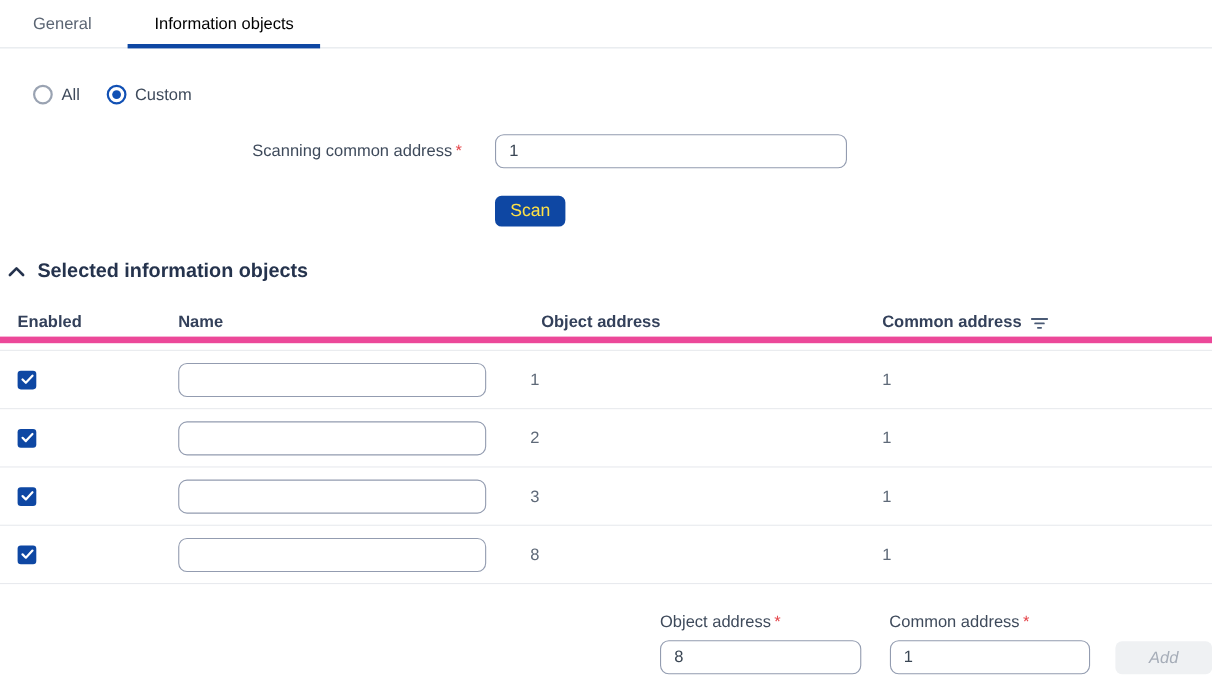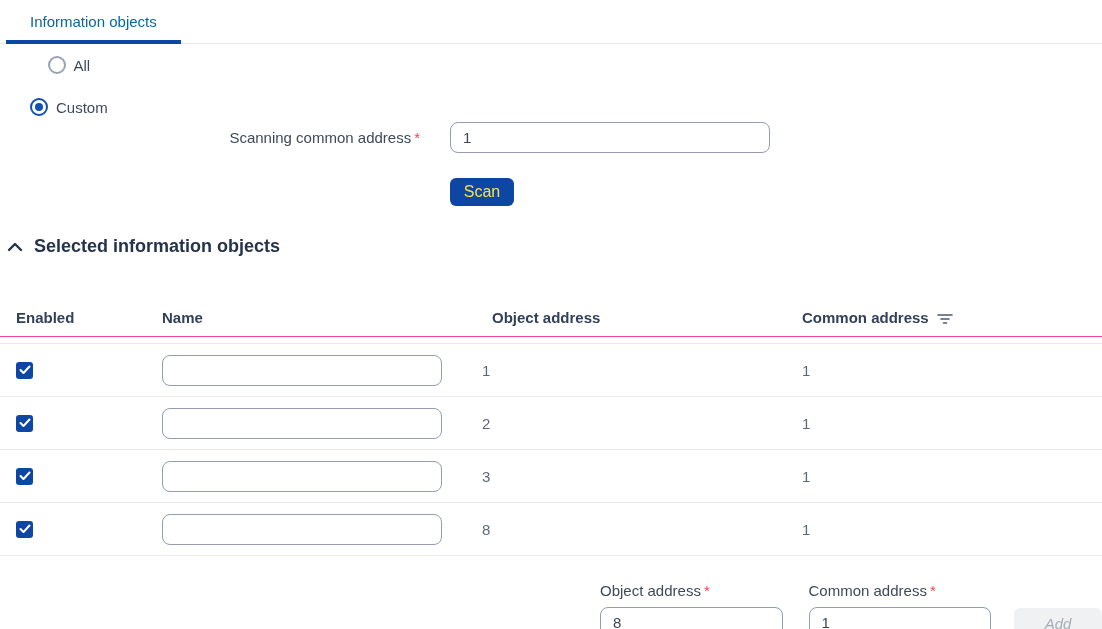--- a/index.html
+++ b/index.html
@@ -4,33 +4,33 @@
 <style>
   * { margin:0; padding:0; box-sizing:border-box; }
   html,body { width:1102px; height:629px; background:#fff; overflow:hidden;
     font-family:"Liberation Sans", sans-serif; }
 
   
   .tabbar { display:flex; height:44px; border-bottom:1px solid #e2e5ea; }
   .tab { display:flex; align-items:center; padding:0 24px; margin-right:9px;
     font-size:15px; color:#5b6573; cursor:pointer; position:relative; }
   .tab:first-child { margin-left:6px; }
-  .tab.active { color:#0369a1; font-weight:400;text-align:center; }
+  .tab.active { color:#000000; font-weight:400;text-align:center; }
   .tab.active::after { content:""; position:absolute; left:0; right:0; bottom:-1px;
     height:4px; background:#0e47a3; }
 
   
   .form-row { display:flex; align-items:center; }
   .row-selection { margin-top:30px; height:24px; }
   .row-scan-addr { margin-top:24px; height:31px; }
   .form-label { width:420px; text-align:right; font-size:15px; color:#3e4a5b; }
   .req { color:#e5484d; margin-left:3px; }
   .form-control { margin-left:30px; display:flex; align-items:center; }
 
-  .radio-group { display:flex; align-items:center; gap:24px;flex-direction:column; }
+  .radio-group { display:flex; align-items:center; gap:24px; }
   .radio-opt { display:flex; align-items:center; gap:8px; cursor:pointer;
     font-size:15px; color:#3e4a5b; }
   .radio-circle { width:18px; height:18px; border-radius:50%;
     border:2px solid #9aa3b2; background:#fff; position:relative; flex:0 0 auto; }
   .radio-opt.selected .radio-circle { border-color:#1150b4; }
   .radio-opt.selected .radio-circle::after { content:""; position:absolute;
     left:3px; top:3px; width:8px; height:8px; border-radius:50%; background:#1150b4; }
 
   input.text-input { border:1px solid #939cb0; border-radius:8px; height:31px;
     font-size:15px; color:#3a4654; padding:0 12px; outline:none;
@@ -44,21 +44,21 @@
   
   .section-header { margin-top:30px; display:flex; align-items:center;
     padding-left:7px; cursor:pointer; }
   .chevron { width:16px; height:12px; margin-right:11px; display:flex;
     align-items:center; }
   .section-title { font-size:18px; font-weight:700; color:#25334d; }
 
   
   .grid-row { display:grid; grid-template-columns:146px 320px 320px 1fr;
     align-items:center; }
-  .thead { margin-top:46px; height:34px; border-bottom:1px solid #ec4899;
+  .thead { margin-top:21px; height:34px; border-bottom:6px solid #ec4899;
     align-items:start; }
   .th { font-size:15px; font-weight:700; color:#33405a; padding:6px 0 0 16px;
     display:flex; align-items:center; gap:8px; }
   .th-objaddr { padding-left:26px; }
   .filter-btn { display:flex; align-items:center; cursor:pointer; margin-top:2px; }
 
   .tbody { margin-top:6px; border-top:1px solid #e8eaee; }
   .trow { height:53px; border-bottom:1px solid #e8eaee; }
   .td { padding-left:16px; font-size:15px; color:#5e6978; }
   .checkbox { width:17px; height:17px; border-radius:3px; background:#0e47a3;
@@ -75,20 +75,21 @@
     background:#eff1f3; color:#a6adb8; border:none; border-radius:6px; font-size:15px;
     font-family:"Liberation Sans", sans-serif; cursor:default; flex:0 0 auto;font-style:italic; }
 </style>
 </head>
 <body>
 
 
 
 
 <div class="tabbar">
+  <div class="tab">General</div>
   <div class="tab active">Information objects</div>
 </div>
 
 
 <div class="form-row row-selection">
   <div class="form-control radio-group">
     <div class="radio-opt">
       <span class="radio-circle"></span>
       <span>All</span>
     </div>

